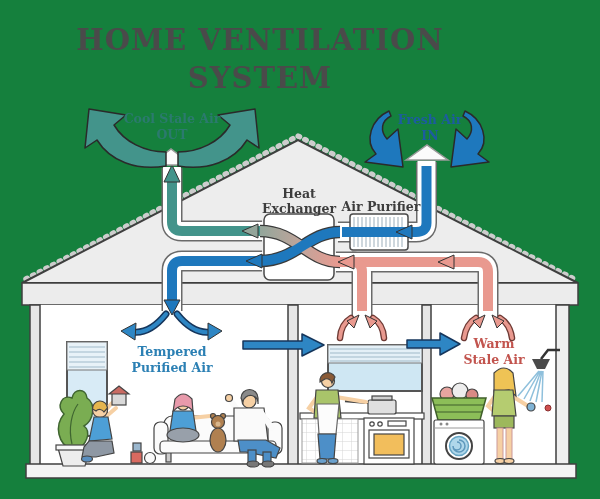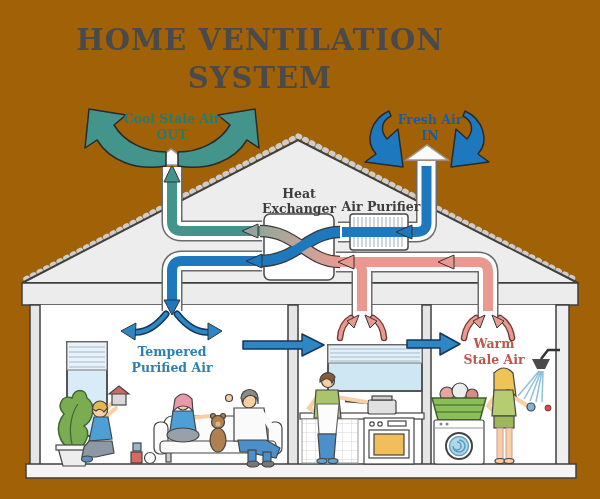--- a/index.html
+++ b/index.html
@@ -1,16 +1,16 @@
 <!DOCTYPE html>
 <html><head>
 <meta charset="utf-8">
 <style>
   html,body{margin:0;padding:0;background:#fff;}
-  .stage{width:600px;height:499px;position:relative;background:#a16207;overflow:hidden;}
+  .stage{width:600px;height:499px;position:relative;background:#15803d;overflow:hidden;}
   svg{display:block;}
   text{font-family:"DejaVu Serif", serif;font-weight:bold;text-anchor:middle;}
   .title-t{font-size:29px;letter-spacing:1px;}
   .lbl{font-size:12.5px;}
   .duct-u{fill:none;stroke:#6A6A6A;stroke-width:21;}
   .duct-w{fill:none;stroke:#FFFFFF;stroke-width:18;}
   .stream{fill:none;stroke-width:10;}
   .stream-u{fill:none;stroke:#3A3A3A;stroke-width:12.5;}
   .head{stroke:#333;stroke-width:1;stroke-linejoin:round;}
   .swoosh{stroke:#2A2A2A;stroke-width:1.5;stroke-linejoin:round;}

